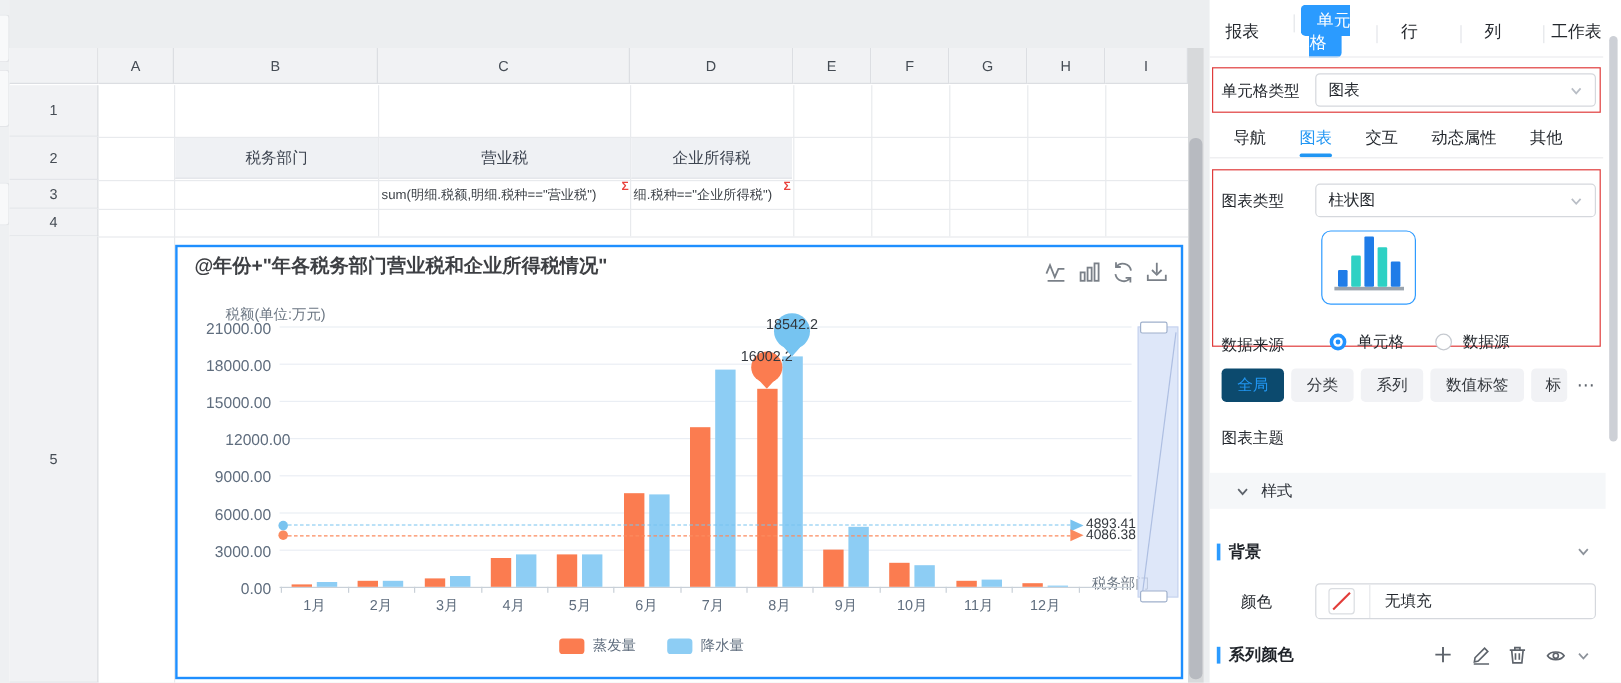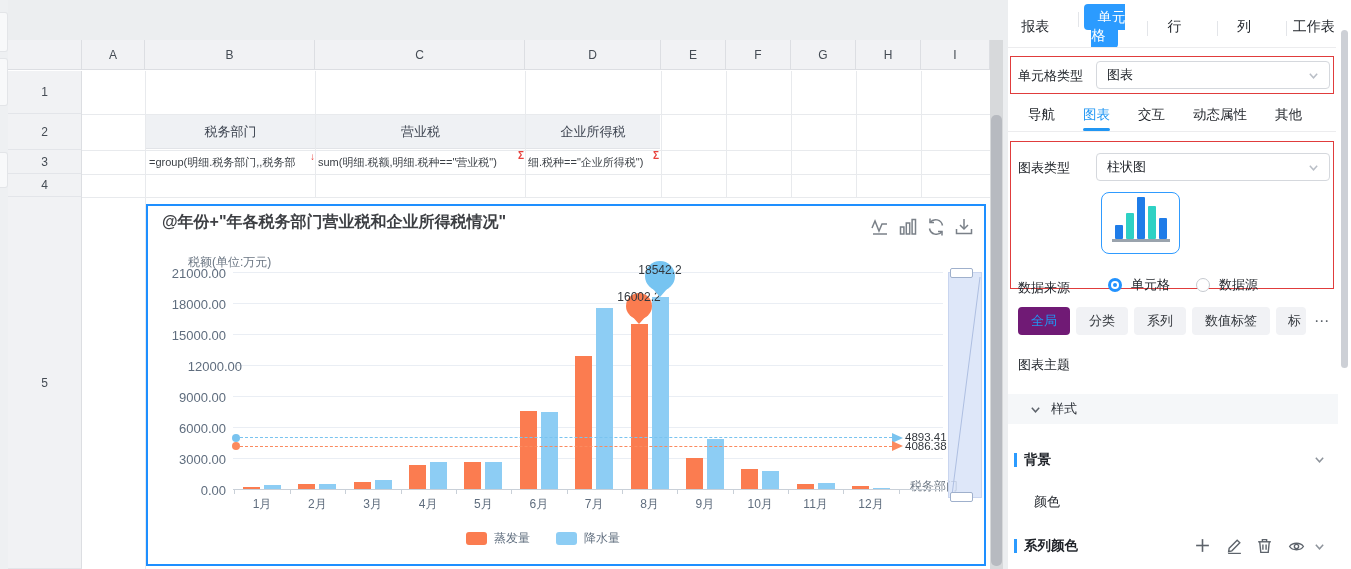--- a/index.html
+++ b/index.html
@@ -71,21 +71,21 @@
   .icon-btn{left:93px;top:192px;width:79px;height:62px;border:1.6px solid #2f9bff;border-radius:8px;box-sizing:border-box;display:flex;align-items:flex-end;justify-content:center;padding-bottom:11px;cursor:pointer;}
   .mini-bars{display:flex;align-items:flex-end;gap:3px;border-bottom:3px solid #9aa3ad;padding:0 3px;}
   .mini-bars i{display:block;width:8px;border-radius:1px;}
   .radio{width:14px;height:14px;border-radius:50%;box-sizing:border-box;display:flex;align-items:center;justify-content:center;cursor:pointer;}
   .radio.sel{background:#2292fe;}
   .radio.sel i{width:8px;height:8px;border-radius:50%;background:#fff;display:flex;align-items:center;justify-content:center;}
   .radio.sel i b{width:4px;height:4px;border-radius:50%;background:#2292fe;display:block;}
   .radio.un{border:1px solid #c6cad0;background:#fff;}
   .pills{left:10px;top:307px;display:flex;gap:6px;align-items:center;height:28px;}
   .pillbtn{background:#f1f2f5;border-radius:4px;font-size:13px;color:#33373d;padding:0 13px;height:28px;display:flex;align-items:center;cursor:pointer;white-space:nowrap;}
-  .pillbtn.on{background:#701a75;color:#2196f3;}
+  .pillbtn.on{background:#0c4a6e;color:#2196f3;}
   .pillbtn.clip{width:18px;padding:0 0 0 12px;overflow:hidden;}
   .more-dots{font-size:15px;color:#5d636b;letter-spacing:1px;cursor:pointer;}
   .strip{left:0;top:394px;width:330px;height:30px;background:#f5f7f9;display:flex;align-items:center;gap:10px;padding-left:22px;box-sizing:border-box;font-size:13px;color:#2c3138;}
   .sec-head{display:flex;align-items:center;font-size:13.5px;color:#1f2329;font-weight:700;}
   .bluebar{width:3px;height:14px;background:#2b9bff;margin-right:7px;}
   .tool-ico{width:17px;height:17px;cursor:pointer;}
   .panel-sb{left:333px;top:30px;width:7px;height:338px;background:#cdd0d6;border-radius:4px;}
   .nofill-box{width:22px;height:22px;border:1px solid #dadde1;border-radius:3px;box-sizing:border-box;position:relative;background:#fff;}
 </style>
 </head>
@@ -130,24 +130,20 @@
       <div class="abs hline" style="top: 150px;"></div>
       <div class="abs hline" style="top: 174px;"></div>
       <div class="abs hline" style="top: 197px;"></div>
     </div>
 
 
   <div class="abs th-cell" style="left:146px;width:169px;">税务部门</div>
   <div class="abs th-cell" style="left:316px;width:209px;">营业税</div>
   <div class="abs th-cell" style="left:526px;width:134px;">企业所得税</div>
 
-  <div class="abs f-cell" style="left:146px;width:169px;padding-left:3px;">
-    <span>=group(明细.税务部门,,税务部</span>
-    <span class="gmark">↓</span>
-  </div>
   <div class="abs f-cell" style="left:316px;width:209px;padding-left:2px;">
     <span>sum(明细.税额,明细.税种=="营业税")</span>
     <span class="sigma">Σ</span>
   </div>
   <div class="abs f-cell" style="left:526px;width:134px;padding-left:2px;">
     <span>细.税种=="企业所得税")</span>
     <span class="sigma">Σ</span>
   </div>
 
   <div class="abs sheet-sb"></div>
@@ -367,20 +363,29 @@
 
     <div class="abs sec-head" style="left:6px;top:451px;">
       <span class="bluebar"></span>
       <span>背景</span>
     </div>
     <svg class="abs chev" style="left:306px;top:454px;" viewBox="0 0 12 12" fill="none" stroke="#8d939b" stroke-width="1.6">
         <polyline points="2,4 6,8.5 10,4"></polyline>
       </svg>
 
     <div class="abs p-label" style="left:26px;top:493px;">颜色</div>
+    <div class="abs dropdown" style="left:88px;top:486px;width:234px;height:30px;justify-content:flex-start;gap:12px;padding:0;">
+      <span class="nofill-box" style="margin-left:10px;">
+        <svg width="20" height="20" style="position:absolute;left:0;top:0;">
+            <line x1="3" y1="17" x2="17" y2="3" stroke="#e23c39" stroke-width="1.8"></line>
+          </svg>
+      </span>
+      <span style="width:1px;height:28px;background:#e6e8eb;"></span>
+      <span>无填充</span>
+    </div>
 
     <div class="abs sec-head" style="left:6px;top:537px;">
       <span class="bluebar"></span>
       <span>系列颜色</span>
     </div>
     <svg class="abs tool-ico" style="left:186px;top:537px;" viewBox="0 0 16 16" fill="none" stroke="#5d636b" stroke-width="1.5">
         <line x1="8" y1="2" x2="8" y2="14"></line>
         <line x1="2" y1="8" x2="14" y2="8"></line>
       </svg>
     <svg class="abs tool-ico" style="left:218px;top:537px;" viewBox="0 0 16 16" fill="none" stroke="#5d636b" stroke-width="1.3">

